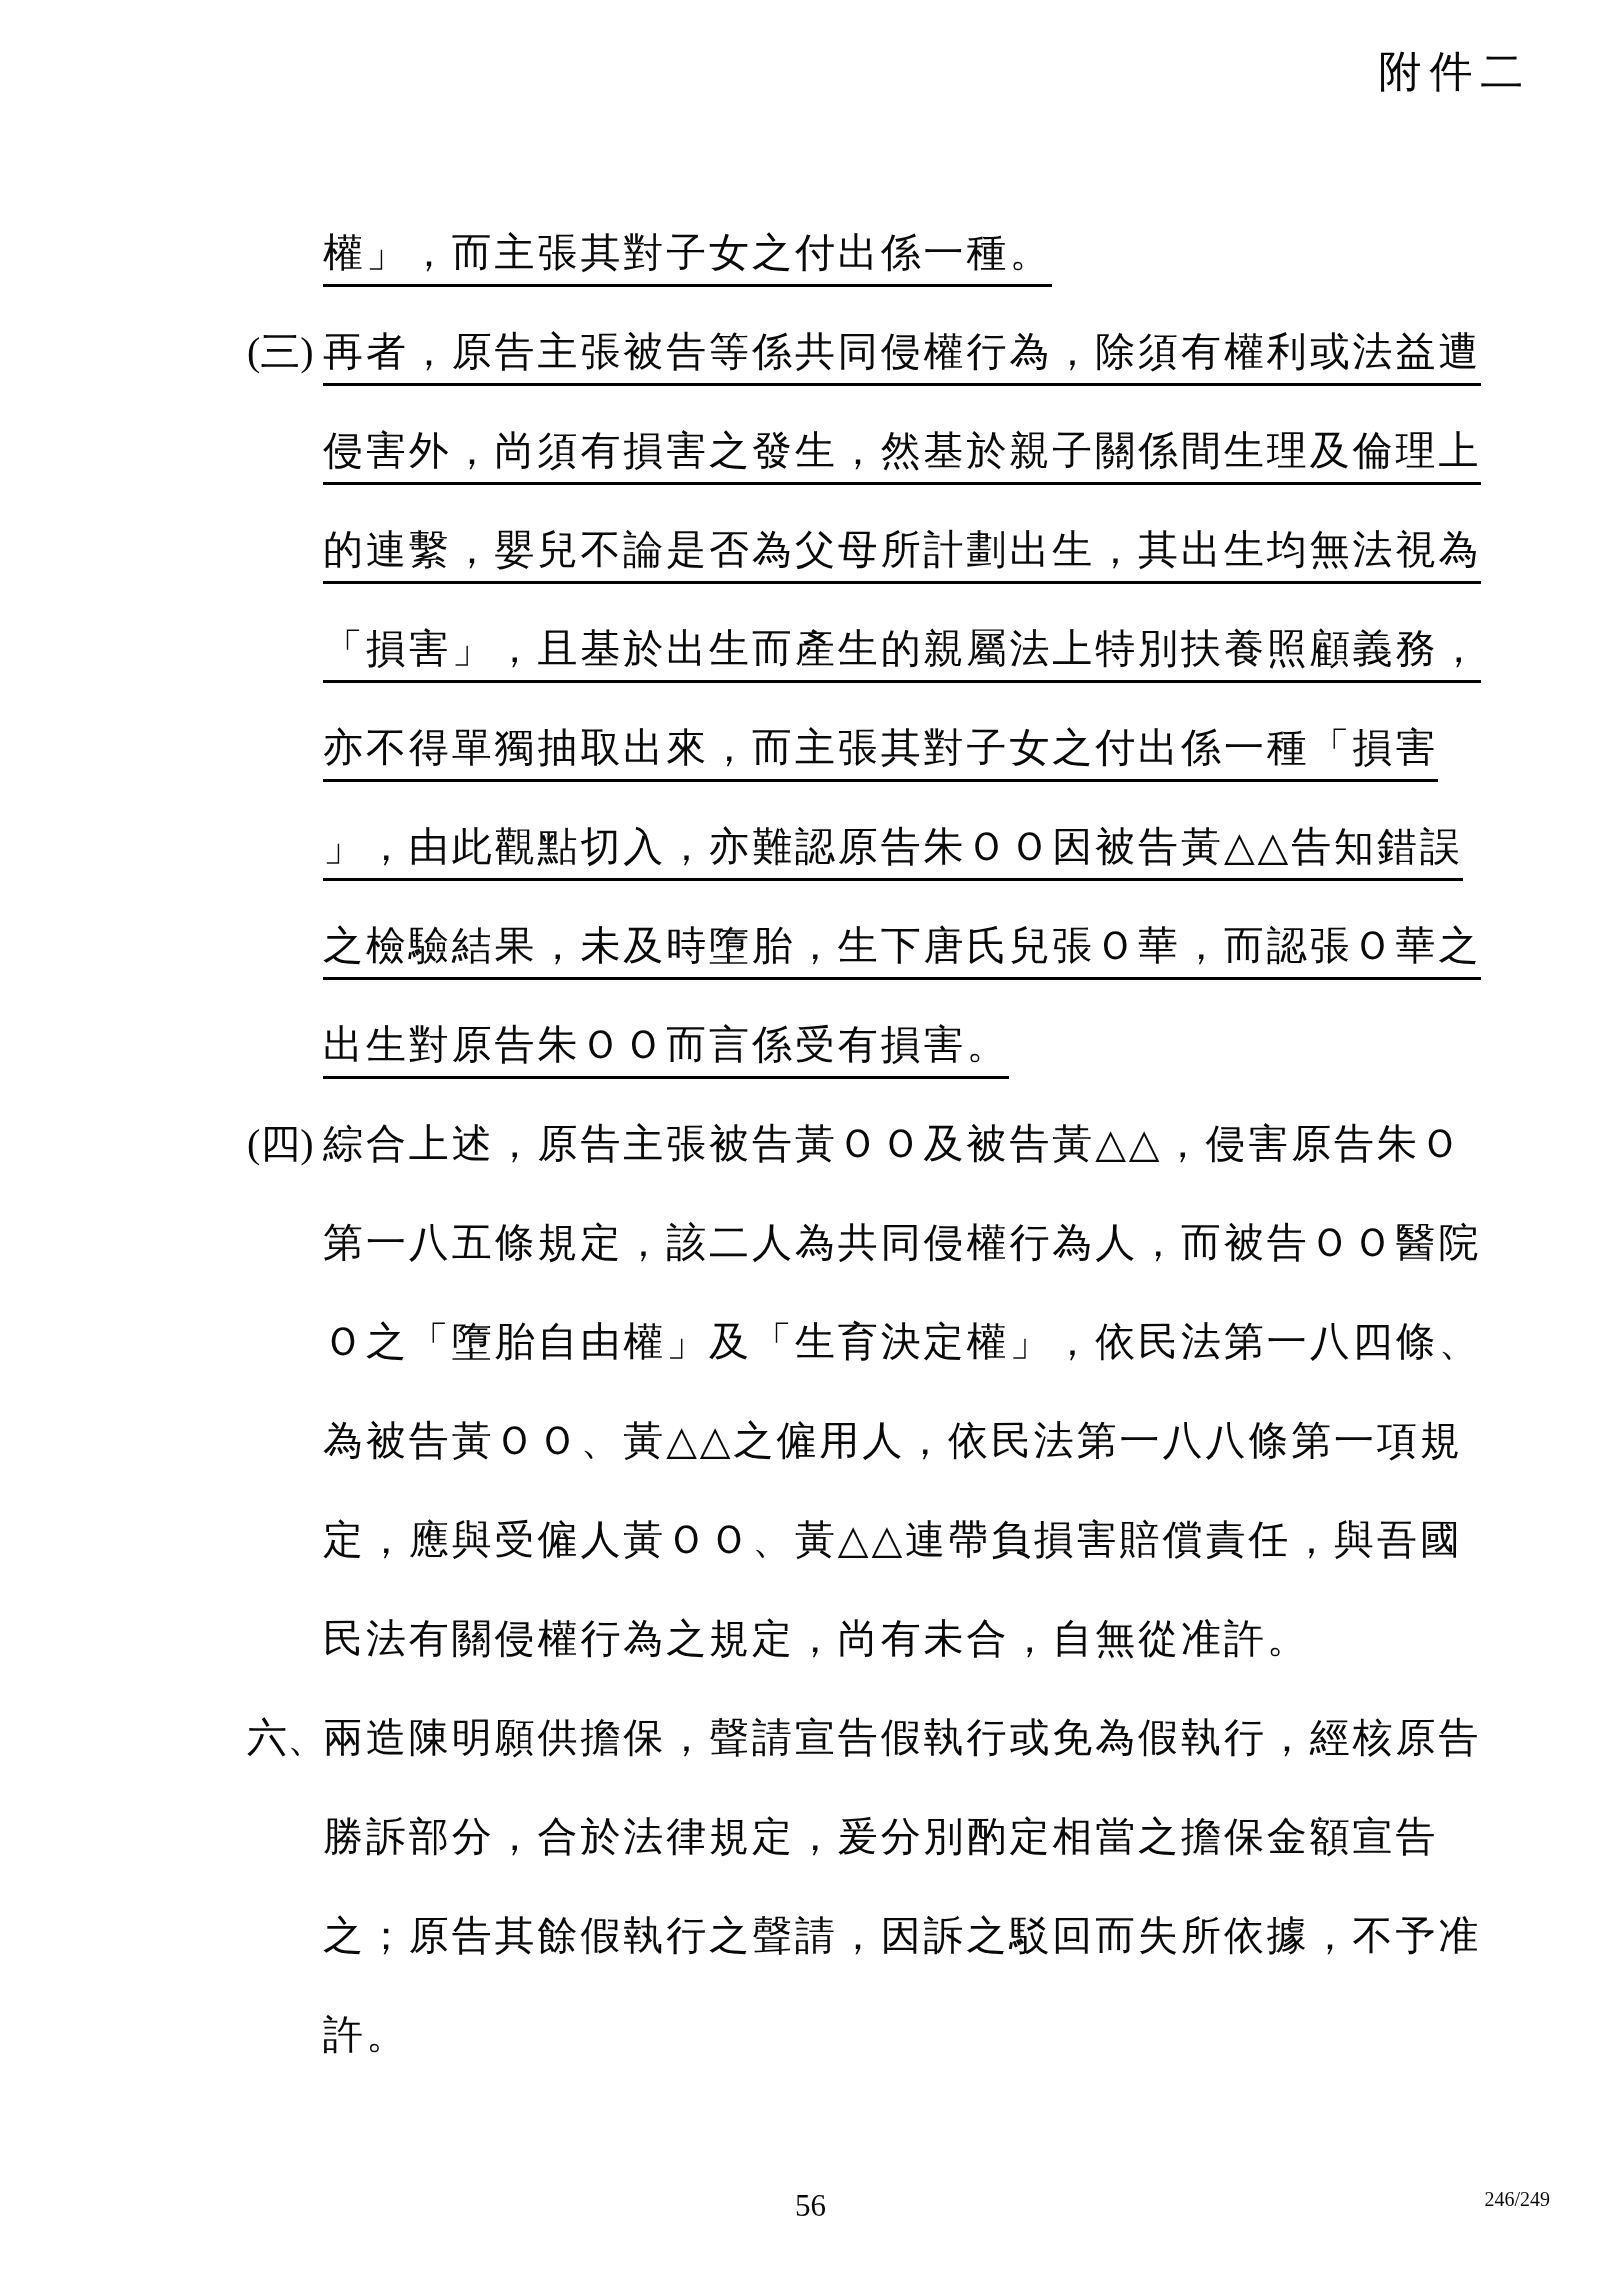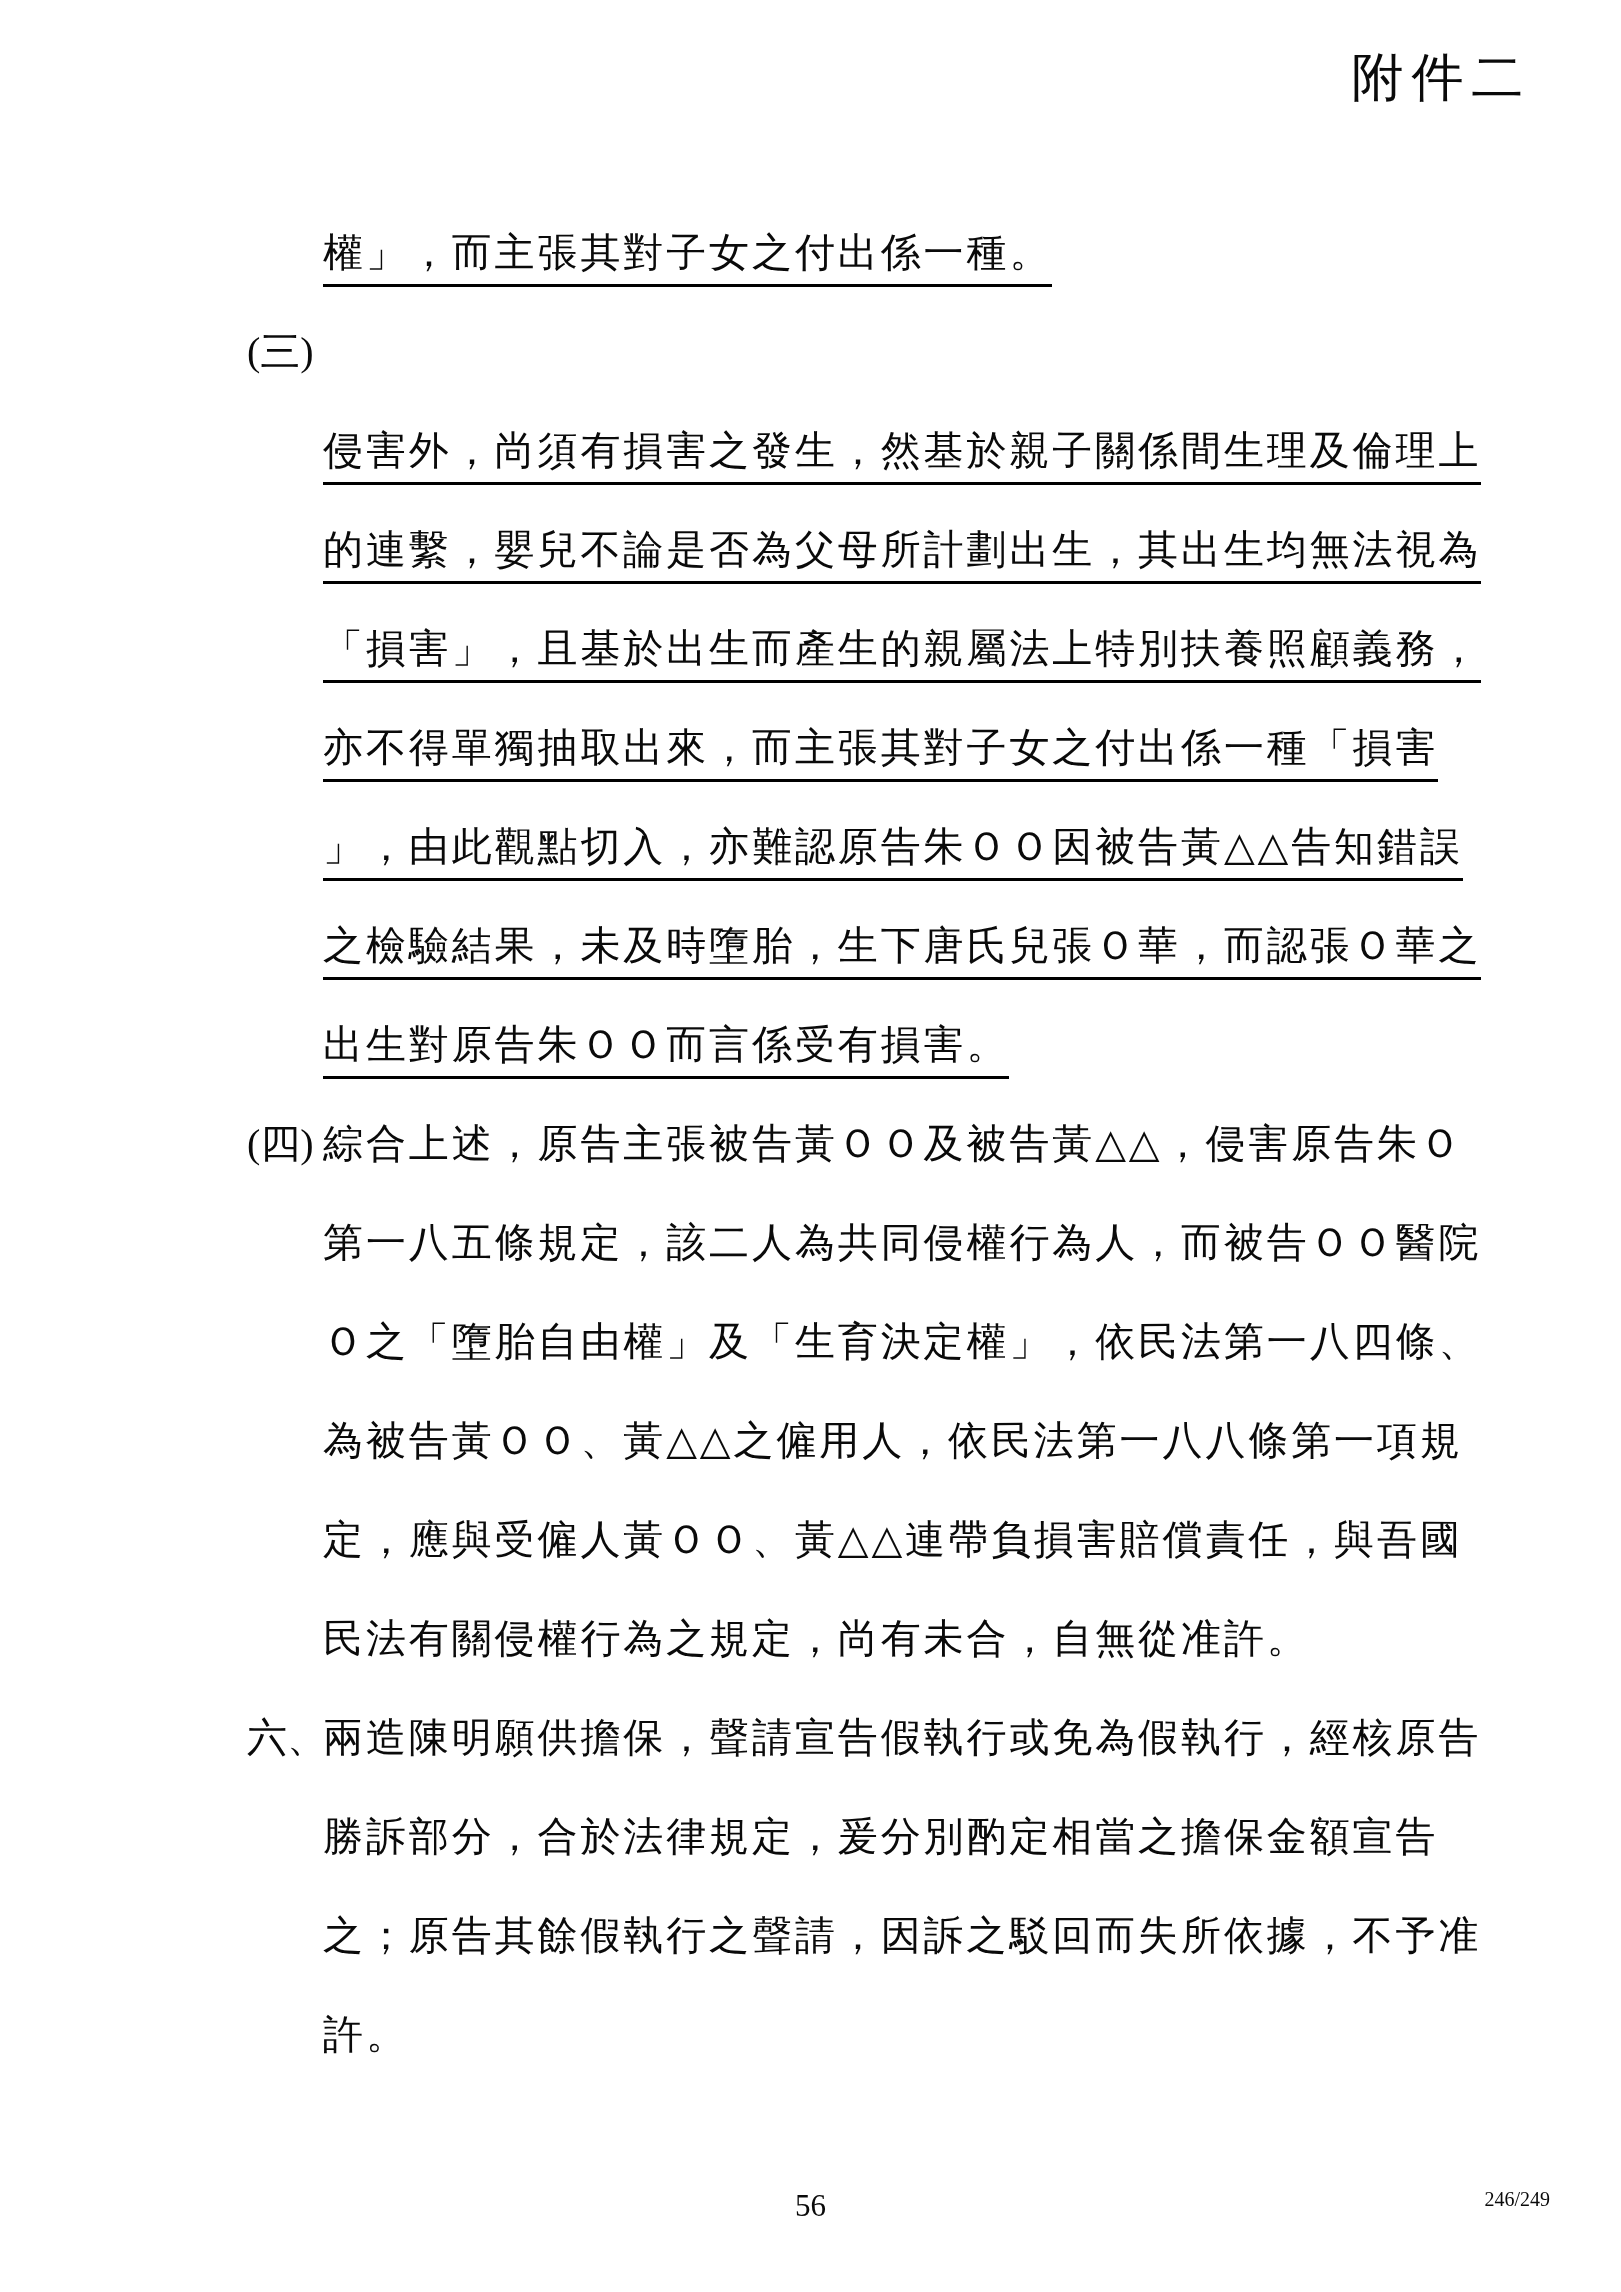--- a/index.html
+++ b/index.html
@@ -14,21 +14,21 @@
     margin: 0 auto;
     background: #ffffff;
     color: #0a0a0a;
     font-family: "Liberation Serif", "DejaVu Serif", serif;
     overflow: hidden;
   }
   .header-label {
     position: absolute;
     top: 43px;
     right: 90px;
-    font-size: 52px;
+    font-size: 43px;
     letter-spacing: 7.8px;
     font-weight: 400;
   }
   .body-text {
     position: absolute;
     top: 208px;
     left: 0;
     width: 1621px;
   }
   .line {
@@ -73,21 +73,21 @@
 <body>
 
 <div class="page">
 
   <div class="header-label">附件二</div>
 
   <div class="body-text">
 
     <div class="line"><span class="u">權」，而主張其對子女之付出係一種。</span></div>
 
-    <div class="line"><span class="marker">(三)</span></div>
+    <div class="line"><span class="marker">(三)</span><span class="u">再者，原告主張被告等係共同侵權行為，除須有權利或法益遭</span></div>
 
     <div class="line"><span class="u">侵害外，尚須有損害之發生，然基於親子關係間生理及倫理上</span></div>
 
     <div class="line"><span class="u">的連繫，嬰兒不論是否為父母所計劃出生，其出生均無法視為</span></div>
 
     <div class="line"><span class="u">「損害」，且基於出生而產生的親屬法上特別扶養照顧義務，</span></div>
 
     <div class="line"><span class="u">亦不得單獨抽取出來，而主張其對子女之付出係一種「損害</span></div>
 
     <div class="line"><span class="u">」，由此觀點切入，亦難認原告朱ＯＯ因被告黃△△告知錯誤</span></div>

